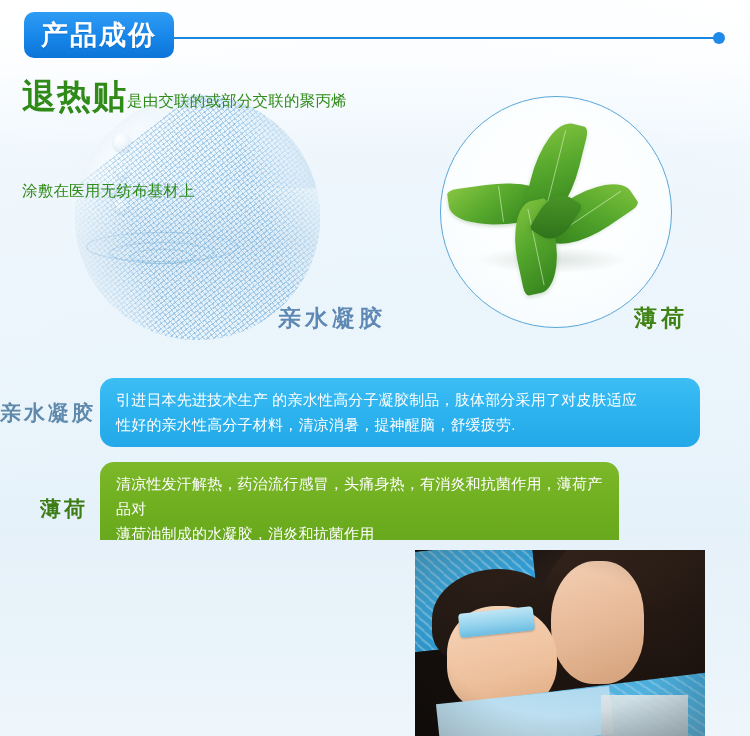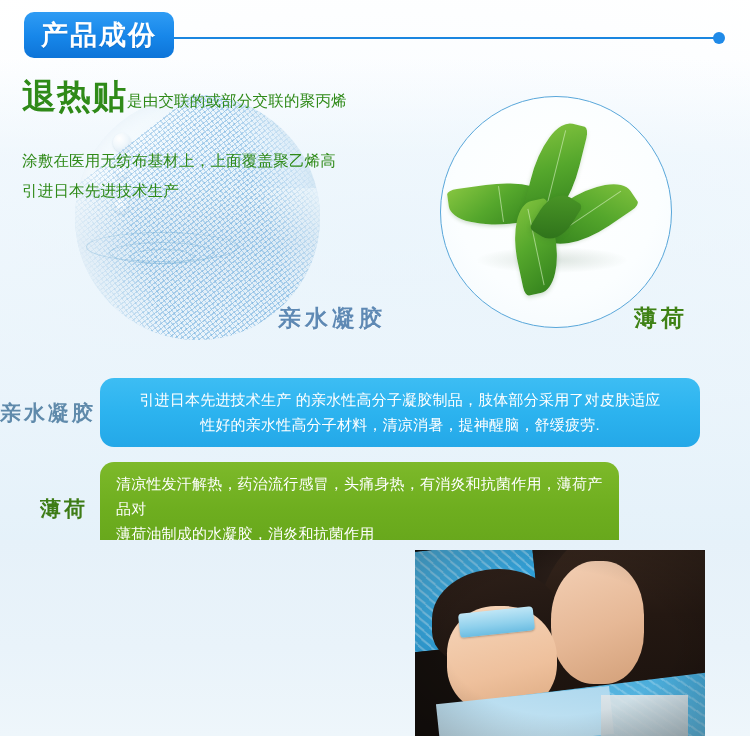--- a/index.html
+++ b/index.html
@@ -227,21 +227,20 @@
     font-size: 15px;
     line-height: 25px;
     letter-spacing: 0.2px;
   }
 
   .row-gel { left: 0; top: 378px; width: 728px; }
   .row-gel .info-label { color: #5f8aab; }
   .row-gel .info-bubble {
     width: 600px;
     background: linear-gradient(180deg, #3dbdf3 0%, #2cb3ef 50%, #24a8e8 100%);
-    text-align: center;
   }
 
   .row-mint { left: 0; top: 462px; width: 728px; }
   .row-mint .info-label { color: #3e7c16; }
   .row-mint .info-bubble {
     width: 519px;
     background: linear-gradient(180deg, #7db92a 0%, #6eae1f 50%, #65a51b 100%);
   }
 
   
@@ -423,22 +422,22 @@
       <div>薄荷油制成的水凝胶，消炎和抗菌作用</div>
     </div>
   </div>
 
   <div class="bottom-section"></div>
 
   <div class="bottom-text">
     <div class="bottom-headline">
       <span class="bottom-title">退热贴</span><span>是由交联的或部分交联的聚丙烯</span><br>
       <br>
-      <span>涂敷在医用无纺布基材上，上面覆盖聚乙烯高</span><br>
-      <span>引进日本先进技术生产</span>
+      <br>
+      <span>涂敷在医用无纺布基材上</span>
     </div>
   </div>
 
   <div class="bottom-photo">
     <div class="photo-bg"></div>
     <div class="photo-pillow"></div>
     <div class="photo-mom-hair"></div>
     <div class="photo-kid-hair"></div>
     <div class="photo-mom-face"></div>
     <div class="photo-kid-face"></div>

